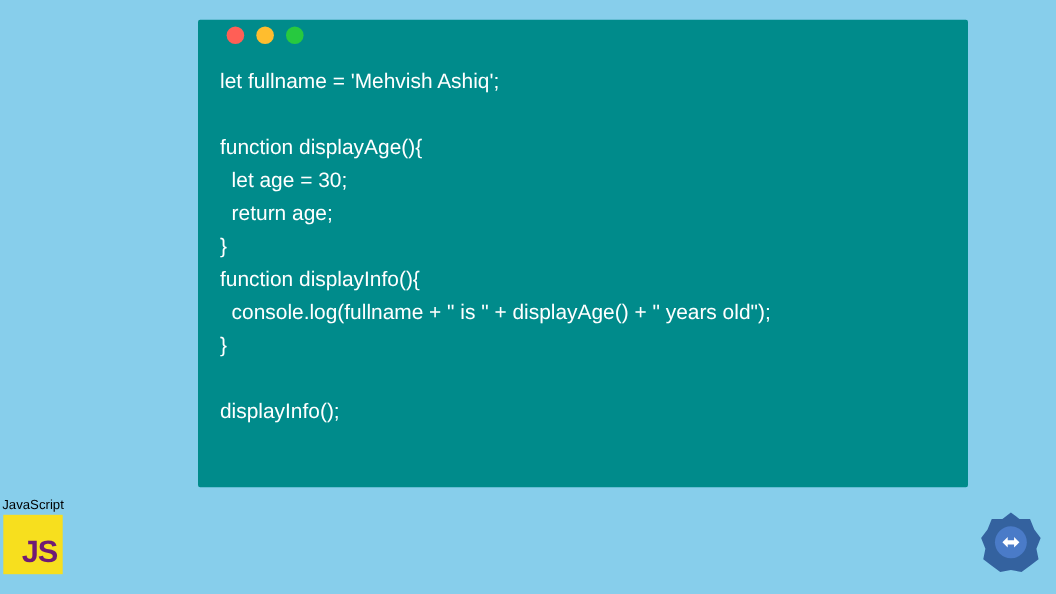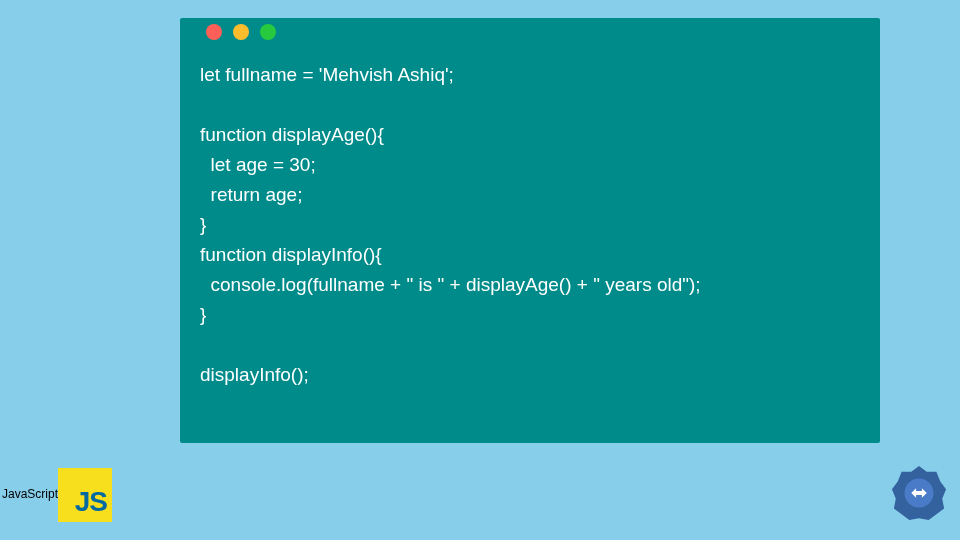--- a/index.html
+++ b/index.html
@@ -44,21 +44,21 @@
       font-family: Arial, sans-serif;
       font-size: 19px;
       line-height: 1.58;
       white-space: pre;
     }
     .js-badge {
       position: absolute;
       bottom: 18px;
       left: 2px;
       display: flex;
-      flex-direction: row;
+      flex-direction: column;
       align-items: center;
     }
     .js-label {
       font-size: 12px;
       color: #000;
       font-weight: normal;
       margin-bottom: 2px;
     }
     .js-logo {
       width: 54px;
@@ -67,21 +67,21 @@
       position: relative;
       display: flex;
       align-items: flex-end;
       justify-content: flex-end;
       padding: 4px 5px;
     }
     .js-logo-text {
       font-family: Arial, sans-serif;
       font-weight: bold;
       font-size: 28px;
-      color: #0369a1;
+      color: #701a75;
       letter-spacing: -1px;
       margin-left: 45px;
     }
     .delft-stack {
       position: absolute;
       bottom: 18px;
       right: 12px;
       display: flex;
       align-items: center;
       gap: 4px;

